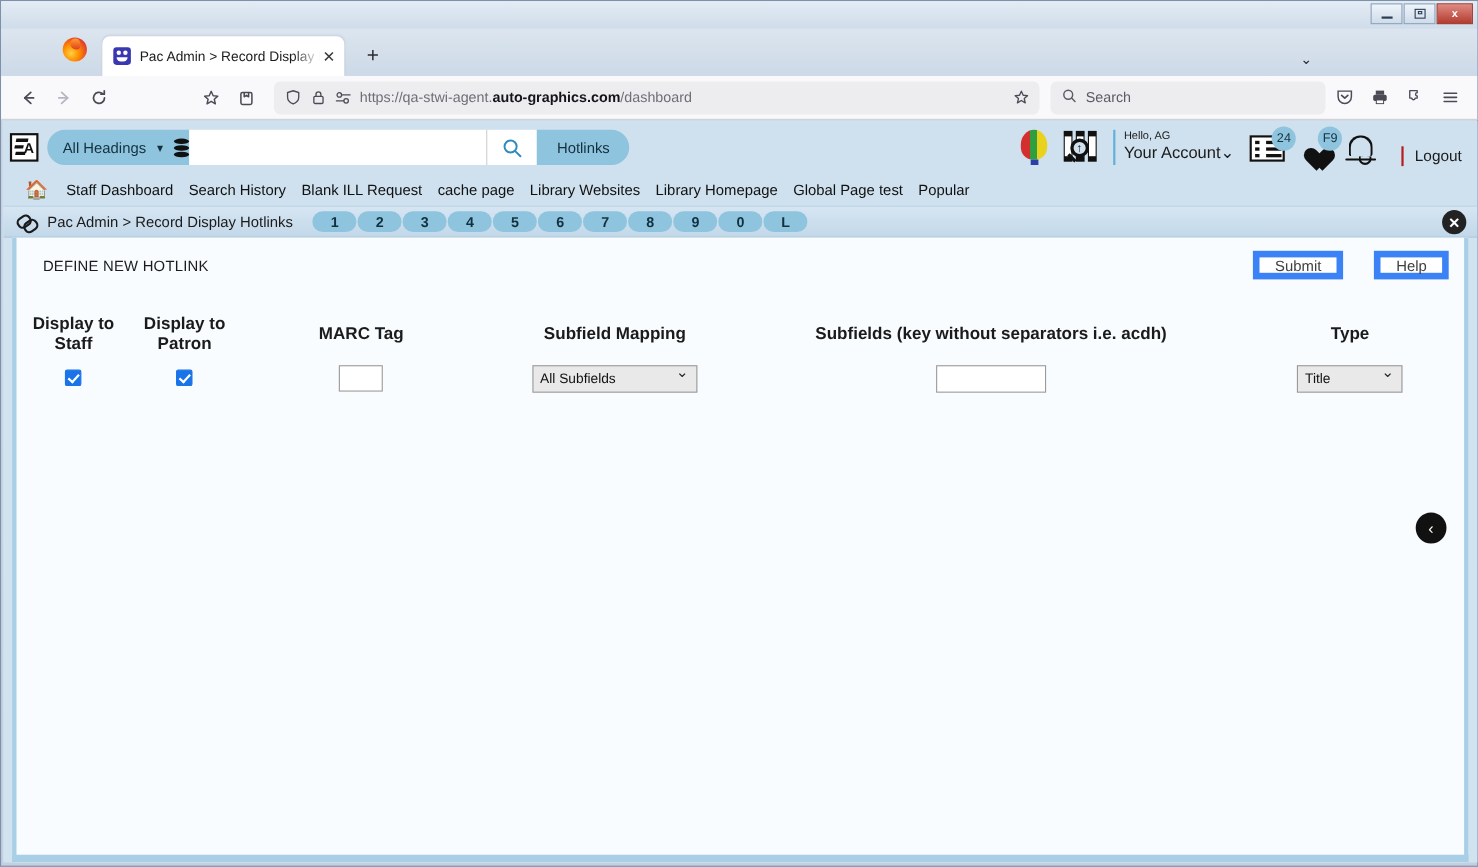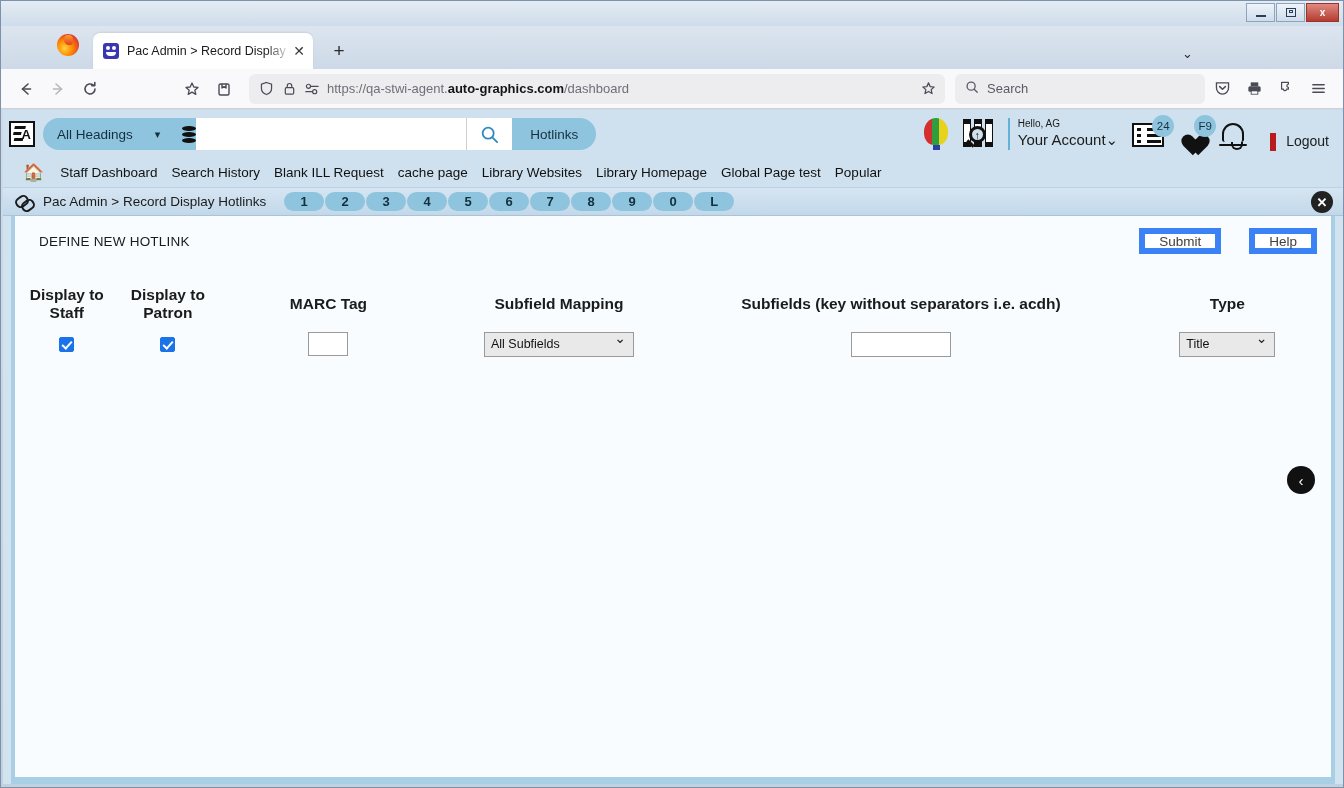--- a/index.html
+++ b/index.html
@@ -178,21 +178,21 @@
     width: 11px; height: 18px;
     background:
       linear-gradient(#111,#111) 0 0/11px 3px no-repeat,
       linear-gradient(#111,#111) 0 6px/8px 3px no-repeat,
       linear-gradient(#111,#111) 2px 12px/9px 3px no-repeat;
     transform: skewX(-12deg);
   }
   .searchgroup {
     display: flex; align-items: center;
     background: #8ec4de; border-radius: 16px 0 0 16px;
-    height: 32px; padding-left: 14px; gap: 22px;
+    height: 32px; padding-left: 14px; gap: 10px;
   }
   .hdr-scope { font-size: 13.5px; color: #14303f; }
   .chev { font-size: 11px; color: #14303f; }
   .db-ico {
     width: 14px; height: 17px; position: relative;
   }
   .db-ico span {
     position: absolute; left: 0; width: 14px; height: 5px;
     background: #111; border-radius: 50%;
   }
@@ -302,21 +302,21 @@
   .bell::before {
     content:""; position:absolute; left:-5px; bottom:-4px;
     width: 28px; height: 2.5px; background:#111; border-radius:2px;
   }
   .bell::after {
     content:""; position:absolute; left:7px; bottom:-8px;
     width: 8px; height: 6px; border:2.5px solid #111; border-top:none;
     border-radius: 0 0 6px 6px;
   }
   .logout-block {
-    border-left: 6px solid #b91c1c; padding-left: 10px;
+    border-left: 2px solid #b91c1c; padding-left: 10px;
     font-size: 14px; color: #1b1b1b; align-self: flex-end; padding-bottom: 2px;
   }
 
   
   .site-nav {
     height: 30px; background: #cfe1ee;
     display: flex; align-items: center; gap: 14px;
     padding-left: 20px;
     border-bottom: 1px solid #b9d3e5;
   }

